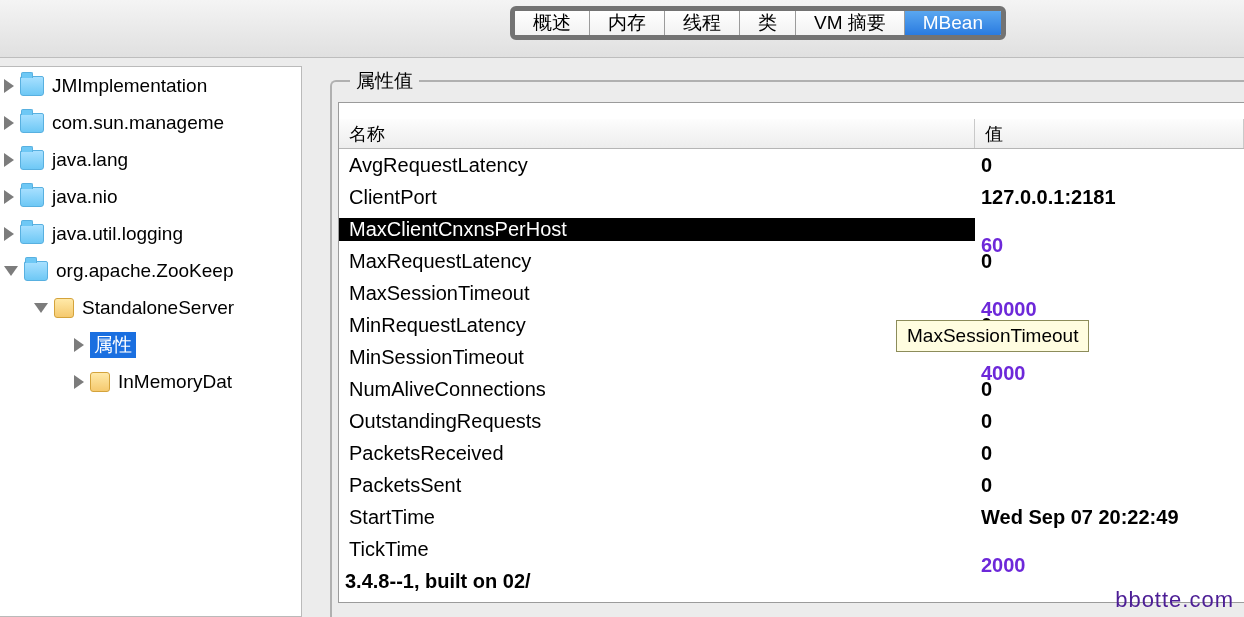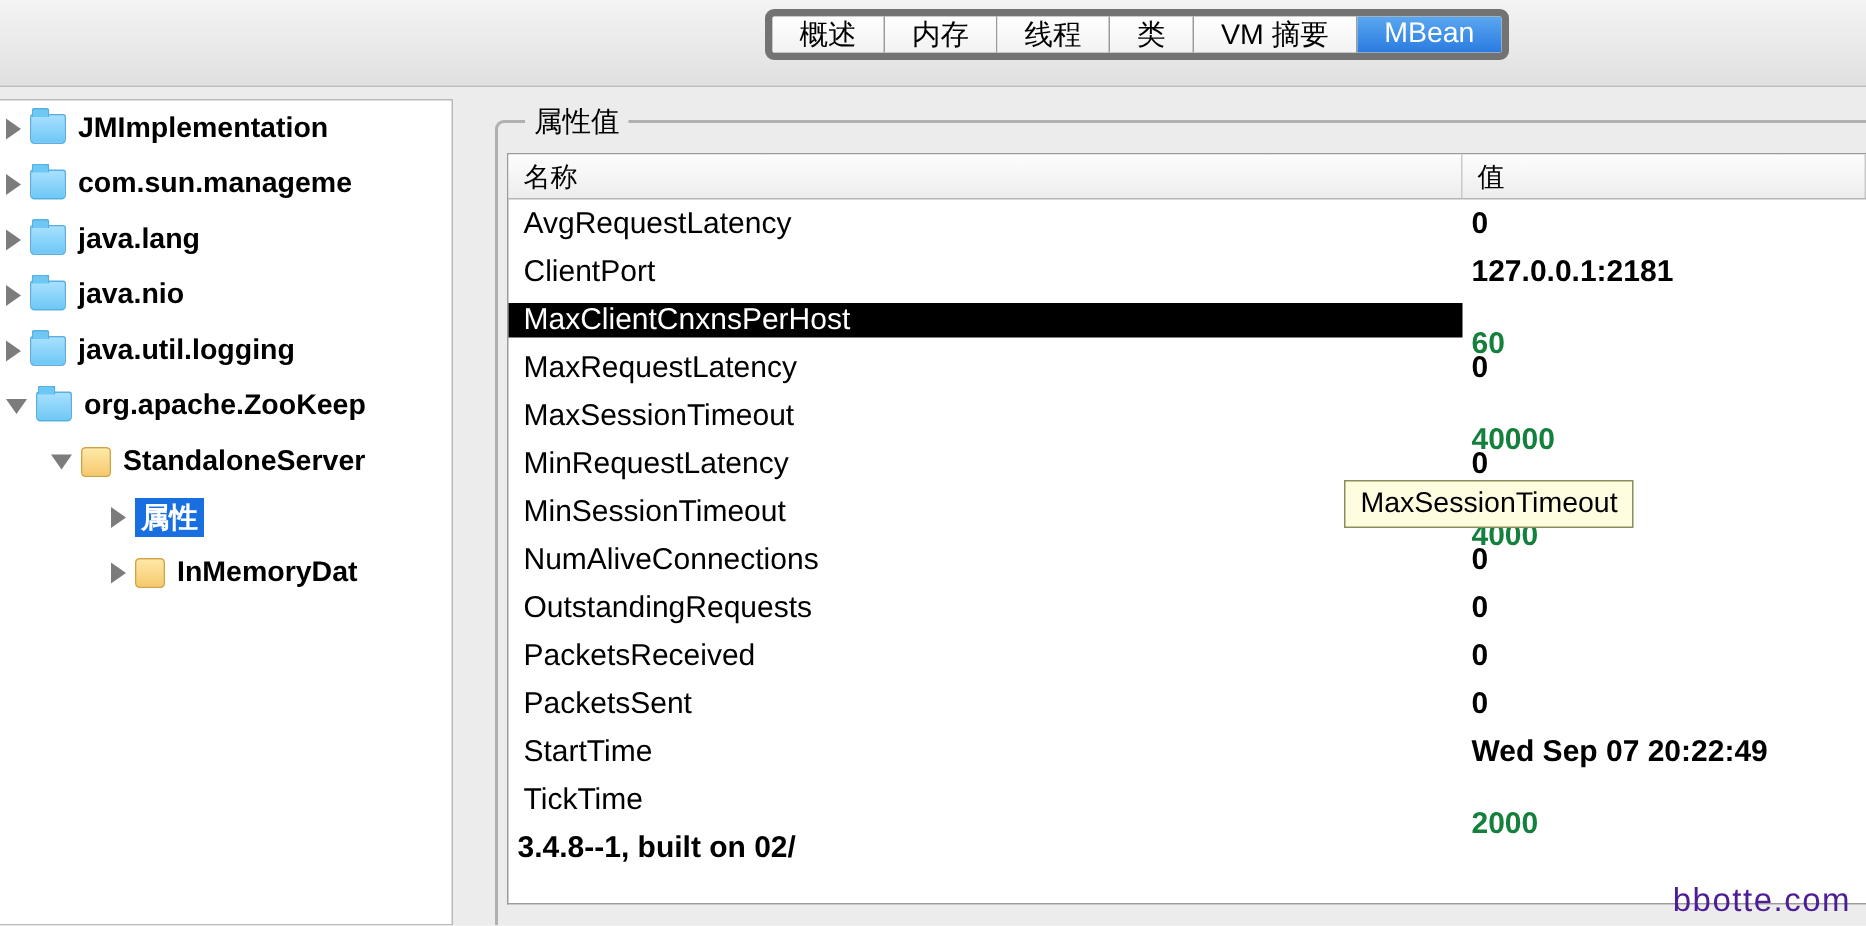--- a/index.html
+++ b/index.html
@@ -46,21 +46,21 @@
   }
   
   .sidebar {
     position:absolute;
     top:66px; left:0; width:302px; bottom:0;
     background:#fff;
     border:1px solid #bababa;
     border-left:none;
     overflow:hidden;
   }
-  .tree-row { display:flex; align-items:center; height:37px;font-weight:bold; }
+  .tree-row { display:flex; align-items:center; height:37px; }
   .tree-row .arrow {
     width:0;height:0;border-style:solid;margin-right:6px;
   }
   .arrow-right { border-width:7px 0 7px 10px; border-color:transparent transparent transparent #7c7c7c; }
   .arrow-down { border-width:10px 7px 0 7px; border-color:#7c7c7c transparent transparent transparent; }
   .folder-icon {
     width:24px;height:20px;border-radius:2px 2px 3px 3px;
     background:linear-gradient(#a8e0ff,#6ec8f5);
     margin-right:8px; position:relative;
     border:1px solid #58b0e0;
@@ -91,30 +91,30 @@
   }
   .fieldset-border{
     position:absolute;top:14px;left:10px;right:0;bottom:0;
     border:2px solid #b0b0b0;border-right:none;border-bottom:none;
     border-radius:6px 0 0 0;
   }
   .table-wrap{
     position:absolute;top:36px;left:18px;right:0;bottom:14px;
     background:#fff;border:1px solid #9b9b9b;border-right:none;
   }
-  .thead{display:flex;height:30px;background:linear-gradient(#fdfdfd,#ededed);border-bottom:1px solid #b5b5b5;}
+  .thead{display:flex;height:30px;background:linear-gradient(#fdfdfd,#ededed);border-bottom:1px solid #b5b5b5;margin-top:16px;}
   .th{padding:3px 10px;font-size:18px;border-right:1px solid #c9c9c9;}
   .th-name{flex:0 0 636px;}
   .th-val{flex:1;}
   .tbody{}
   .trow{display:flex;height:32px;align-items:center;font-size:20px;}
   .tcell-name{flex:0 0 636px;padding-left:10px;white-space:nowrap;overflow:hidden;}
   .tcell-val{flex:1;padding-left:6px;font-weight:bold;white-space:nowrap;overflow:hidden;}
   .trow.sel .tcell-name{background:#000;color:#fff;}
-  .val-blue{color:#15803d;margin-top:32px;}
+  .val-blue{color:#6d28d9;margin-top:32px;}
   .tooltip{
     position:absolute;top:254px;left:576px;
     background:#fffde0;border:1px solid #8c8c5a;
     padding:4px 10px;font-size:19px;z-index:5;
   }
   .watermark{
     position:absolute;bottom:4px;right:10px;color:#4c1d95;font-size:22px;
     font-family:Arial;letter-spacing:1px;
   }
   .scroll-gap{position:absolute;top:66px;left:302px;width:18px;bottom:0;background:#ececec;}

